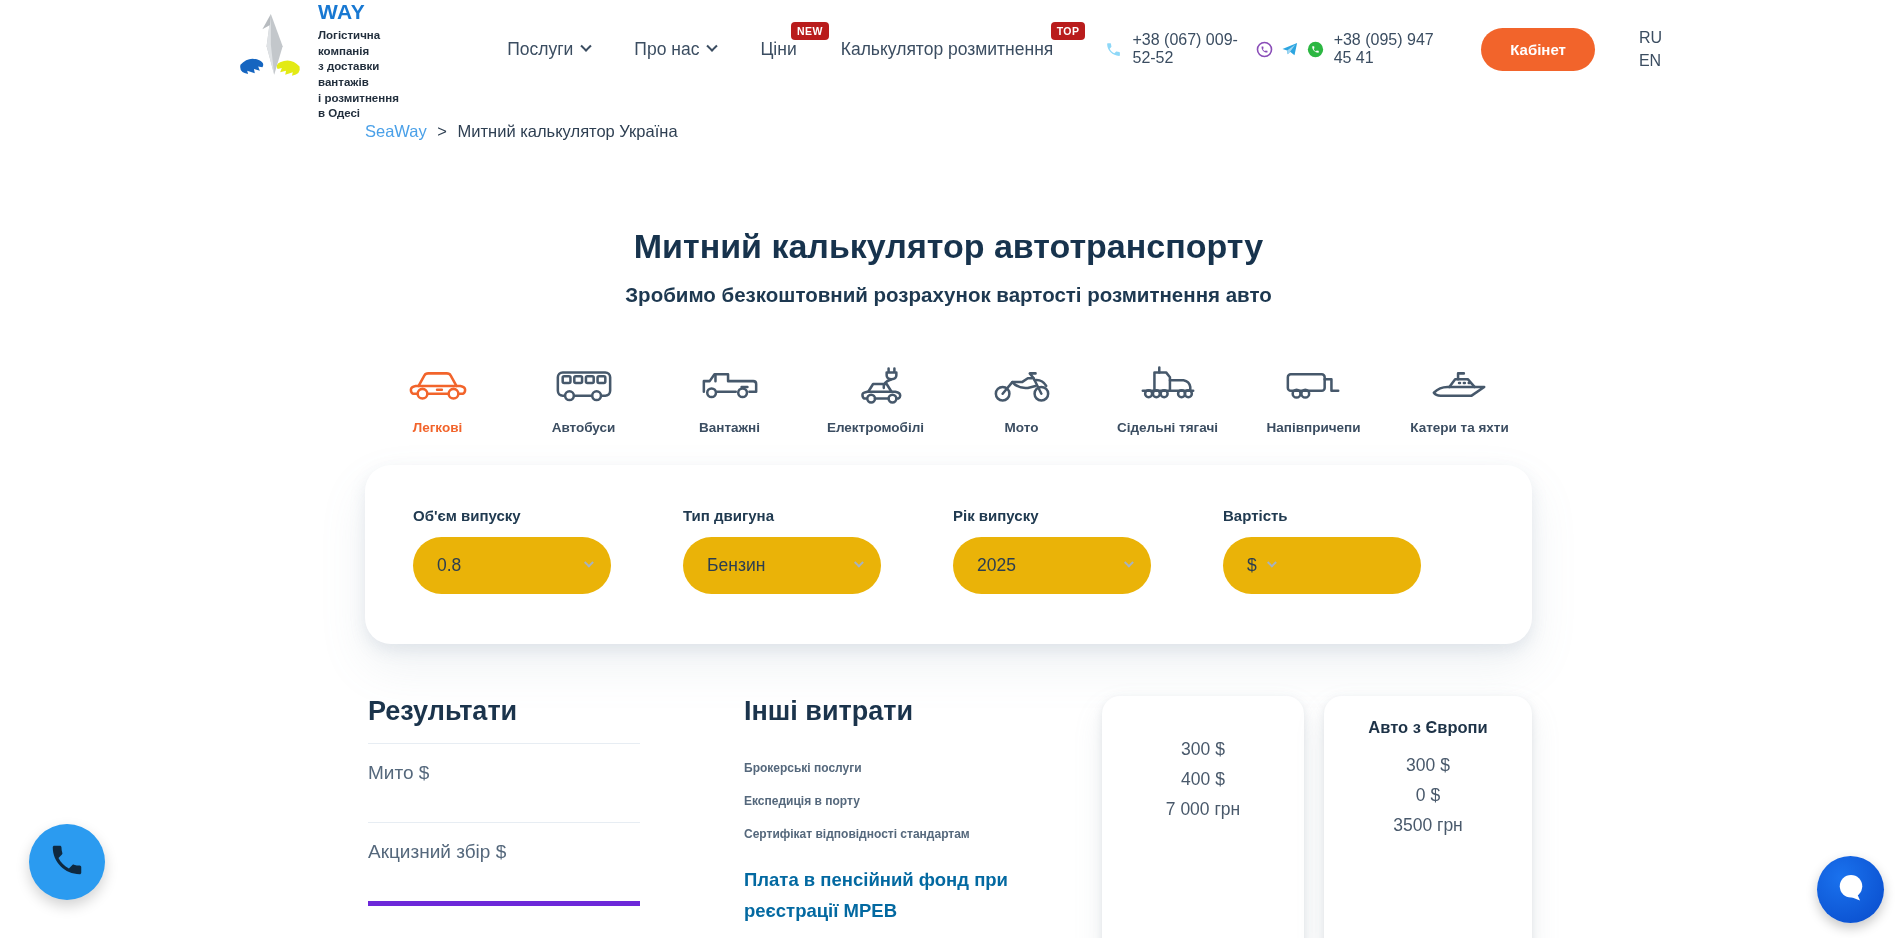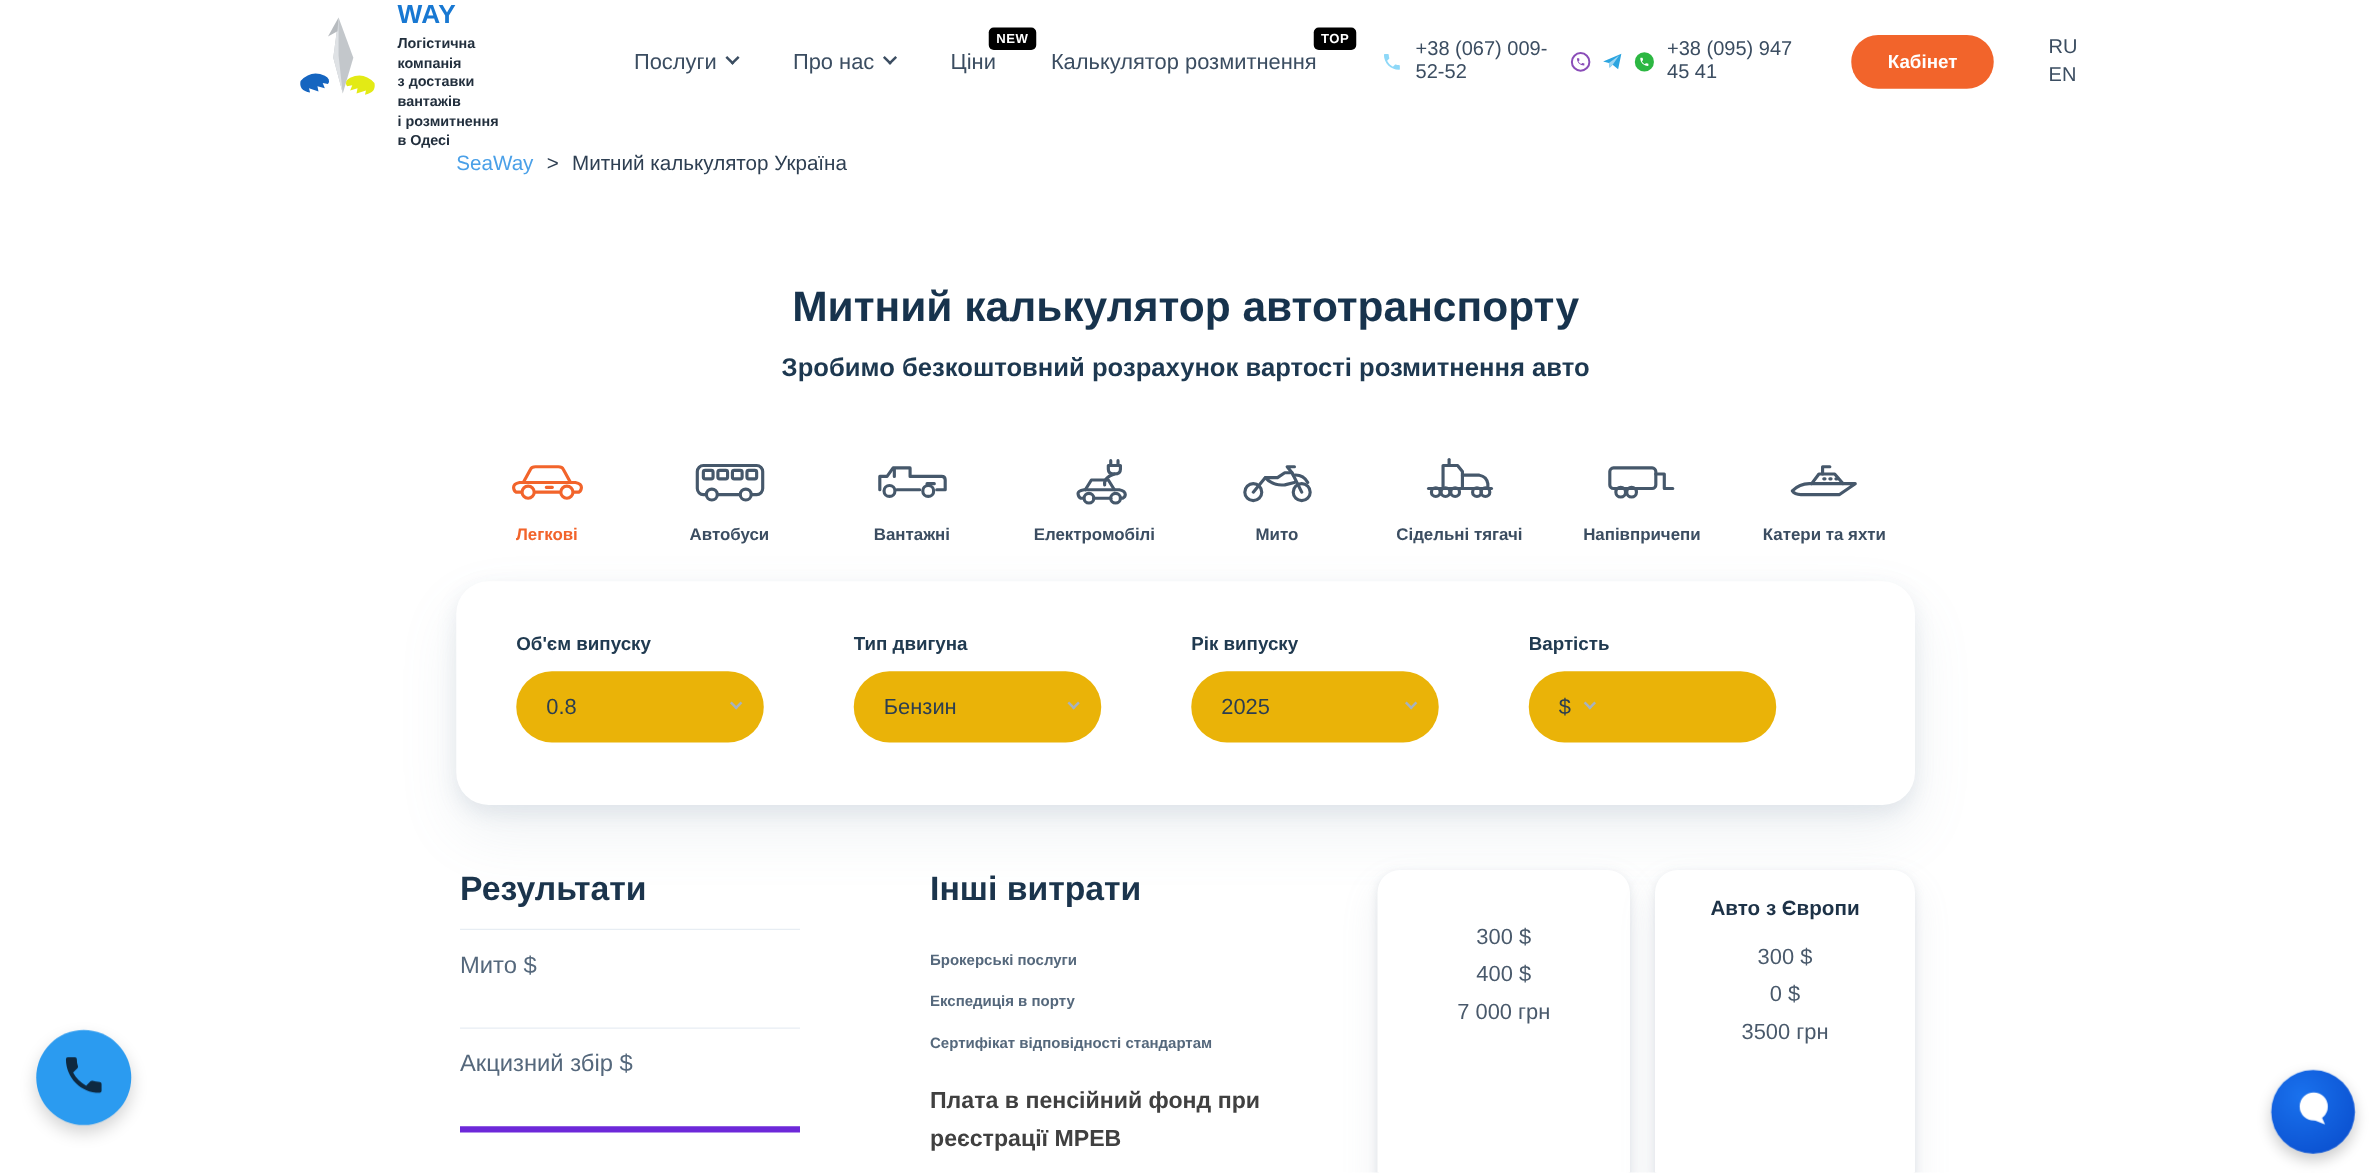--- a/index.html
+++ b/index.html
@@ -8,21 +8,21 @@
 
   
   .header { display:flex; align-items:center; height:92px; padding:6px 235px 0 232px; }
   .logo { display:flex; align-items:center; gap:10px; }
   .logo-text .brand { font-size:21px; font-weight:bold; color:#1878d2; letter-spacing:.4px; }
   .logo-text .tagline { margin-top:4px; font-size:11.5px; color:#222f3d; line-height:1.35; font-weight:bold; }
   .nav { display:flex; align-items:center; gap:44px; margin-left:106px; font-size:17.5px; color:#3b4d61; }
   .nav-item { position:relative; display:flex; align-items:center; gap:9px; cursor:pointer; white-space:nowrap; }
   .chev { width:8px; height:8px; border-right:2px solid #3b4d61; border-bottom:2px solid #3b4d61;
           transform:rotate(45deg) translate(-2px,-2px); }
-  .badge { position:absolute; top:-17px; right:-32px; background:#000000; color:#fff;
+  .badge { position:absolute; top:-17px; right:-32px; background:#b91c1c; color:#fff;
            font-size:10.5px; font-weight:bold; padding:3px 6px; border-radius:4px; letter-spacing:.4px; }
   .contacts { margin-left:auto; display:flex; flex-direction:row; gap:7px; font-size:16px; color:#3b4d61; }
   .contact-row { display:flex; align-items:center; gap:10px; }
   .contact-icons { width:88px; display:flex; justify-content:flex-end; align-items:center; gap:8px; }
   .cabinet-btn { margin-left:34px; background:#f2642b; color:#fff; border:none; cursor:pointer;
                  font-size:15px; font-weight:bold; padding:13px 29px; border-radius:25px;
                  font-family:inherit; }
   .langs { margin-left:44px; display:flex; flex-direction:column; gap:5px; font-size:16px; }
   .lang { cursor:pointer; }
 
@@ -63,21 +63,21 @@
   .section-title { font-size:27px; font-weight:bold; color:#1b344c; }
 
   .results { width:272px; }
   .results .rows { margin-top:16px; }
   .result-row { border-top:1px solid #e7edf3; padding:18px 0 38px; font-size:19px; color:#55687c; }
   .result-row:last-child { border-bottom:5px solid #6d28d9; }
 
   .other { width:346px; margin-left:104px; }
   .other .items { margin-top:25px; }
   .other-item { font-size:12px; color:#55687c; line-height:33px;font-weight:bold; }
-  .other-bold { margin-top:13px; font-size:18.5px; font-weight:bold; color:#404040; line-height:31px; }
+  .other-bold { margin-top:13px; font-size:18.5px; font-weight:bold; color:#0369a1; line-height:31px; }
 
   .price-card { background:#fff; border-radius:18px; height:262px; text-align:center;
                 box-shadow:0 3px 8px rgba(140,155,170,.22), 0 14px 30px rgba(140,155,170,.14); }
   .card-1 { width:202px; margin-left:12px; padding-top:38px; }
   .card-2 { width:208px; margin-left:20px; padding-top:22px; }
   .price-card .card-title { font-size:16.5px; font-weight:bold; color:#1d3247; margin-bottom:13px; }
   .price-card .val { font-size:17.5px; color:#49596b; line-height:30px; }
 
   
   .fab-phone { position:fixed; left:29px; bottom:38px; width:76px; height:76px; border-radius:50%;
@@ -253,21 +253,21 @@
     <span class="icon">
       <svg width="62" height="40" viewBox="0 0 64 40" fill="none" stroke="currentColor" stroke-width="2.6" stroke-linecap="round" stroke-linejoin="round">
         <circle cx="12" cy="29" r="7"></circle>
           <circle cx="52" cy="29" r="7"></circle>
         <path d="M12 29 L22 17 H32 L38 13 H44 L52 29"></path>
         <path d="M44 13 L40 8 H46"></path>
         <path d="M22 17 Q28 24 38 23 L46 21"></path>
         <path d="M45 15 Q53 14 57 21"></path>
       </svg>
     </span>
-    <span class="tab-label">Мито</span>
+    <span class="tab-label">Мото</span>
   </div>
 
   <div class="tab">
     <span class="icon">
       <svg width="62" height="40" viewBox="0 0 64 40" fill="none" stroke="currentColor" stroke-width="2.6" stroke-linecap="round" stroke-linejoin="round">
         <path d="M23 7 V2"></path>
         <path d="M18 26 V7 H30 L34 12 V26"></path>
         <path d="M34 15 H48 Q54 16 55 22 V26"></path>
         <path d="M6 26 H58"></path>
         <circle cx="12" cy="29" r="3.6"></circle>

